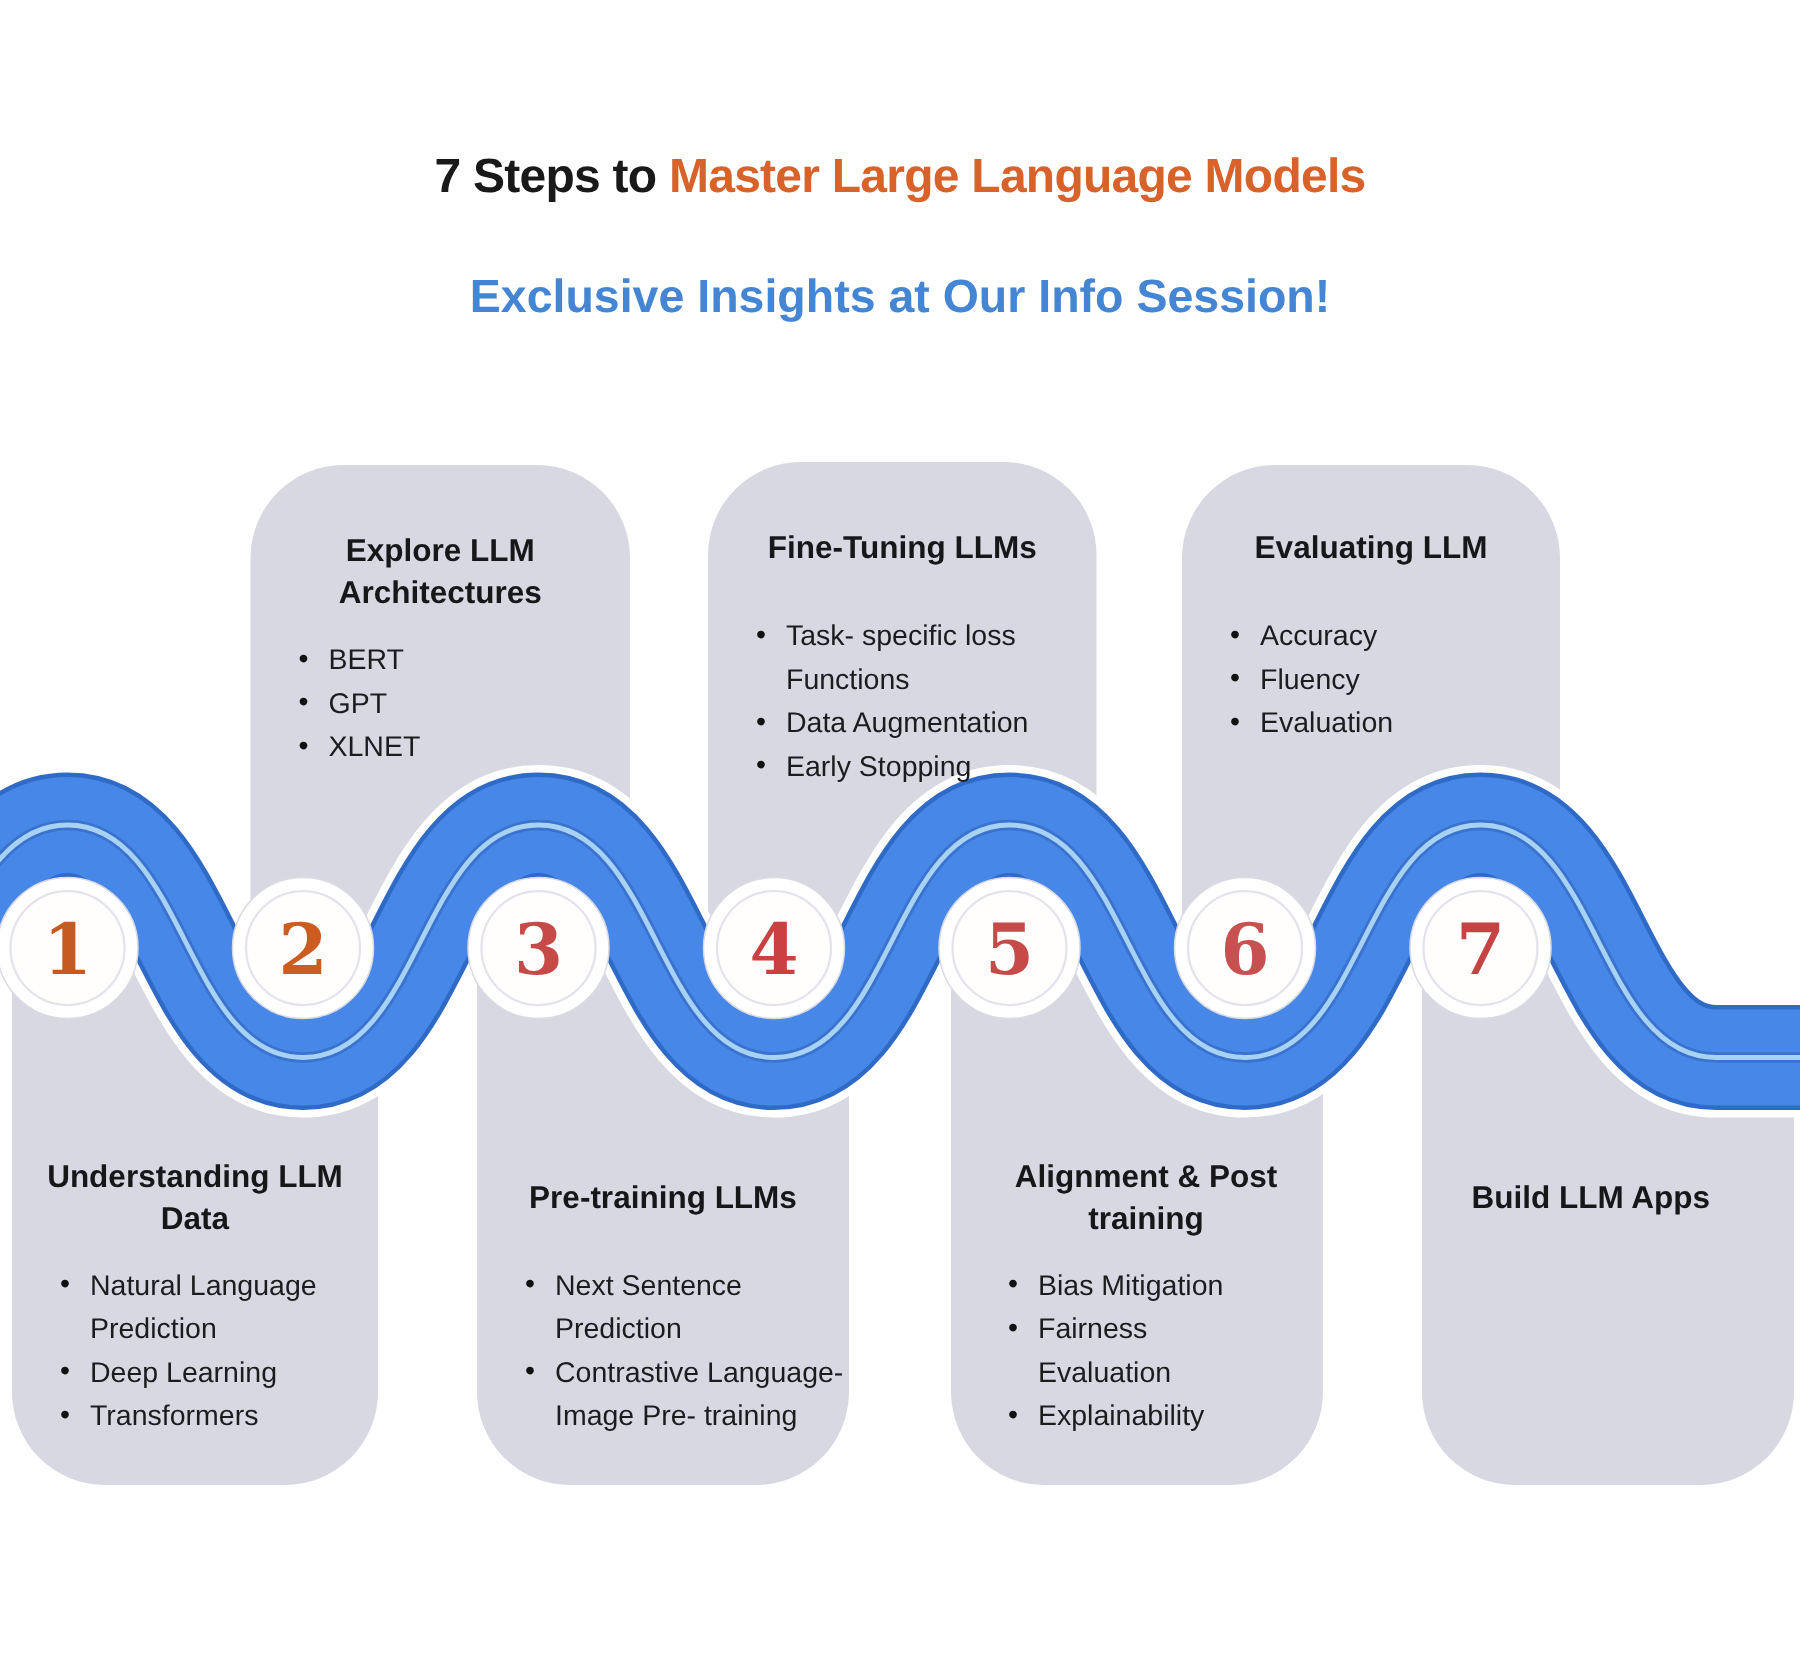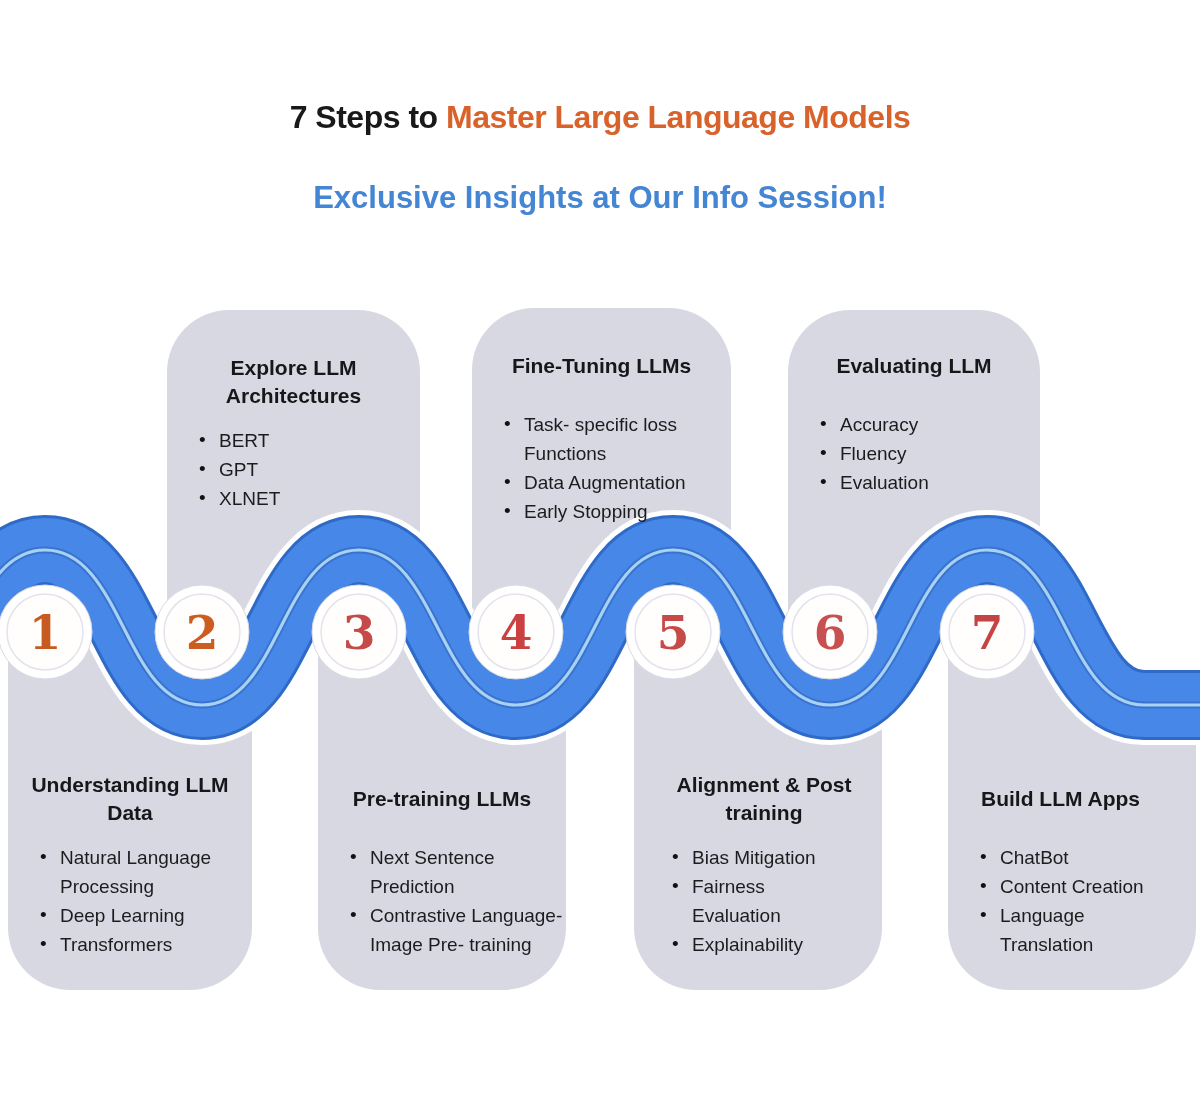--- a/index.html
+++ b/index.html
@@ -108,21 +108,21 @@
         <text y="17" fill="#c64343">7</text>
       </g>
     </g>
   </svg>
 
   <div class="card-text bottom s1">
     <div class="card-title">Understanding LLM
 Data</div>
     <ul class="card-bullets">
       <li>Natural Language
-Processing</li>
+Prediction</li>
       <li>Deep Learning</li>
       <li>Transformers</li>
     </ul>
   </div>
 
   <div class="card-text top s2">
     <div class="card-title">Explore LLM
 Architectures</div>
     <ul class="card-bullets">
       <li>BERT</li>
@@ -166,21 +166,15 @@
     <div class="card-title">Evaluating LLM</div>
     <ul class="card-bullets">
       <li>Accuracy</li>
       <li>Fluency</li>
       <li>Evaluation</li>
     </ul>
   </div>
 
   <div class="card-text bottom s7">
     <div class="card-title">Build LLM Apps</div>
-    <ul class="card-bullets">
-      <li>ChatBot</li>
-      <li>Content Creation</li>
-      <li>Language
-Translation</li>
-    </ul>
   </div>
 
 </div>
 
 </body></html>

